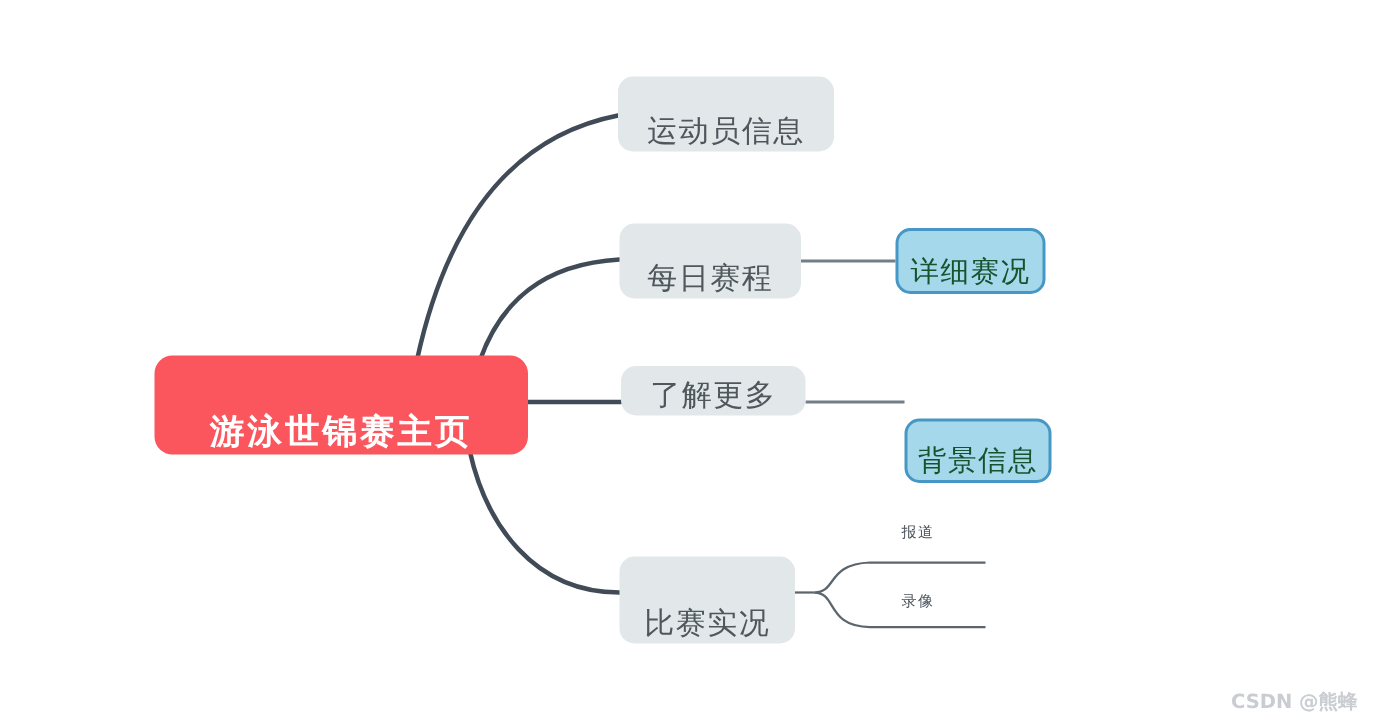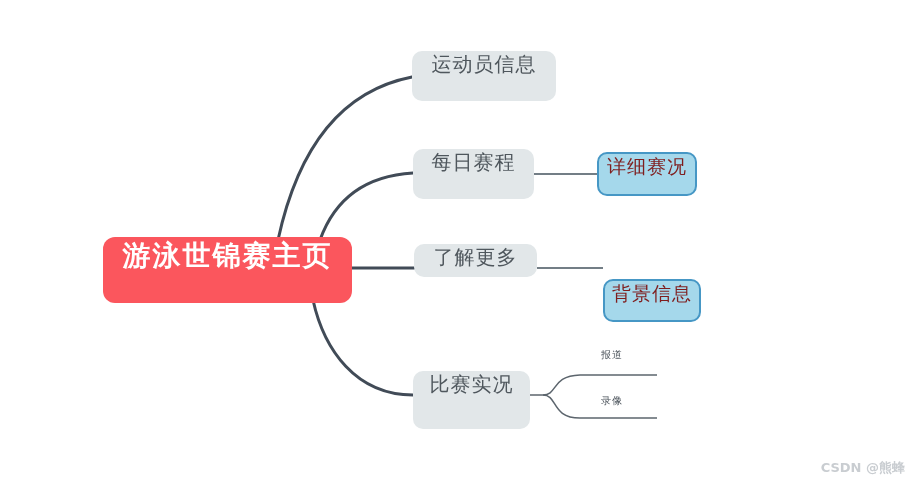--- a/index.html
+++ b/index.html
@@ -16,51 +16,51 @@
   }
   .edges {
     position: absolute;
     left: 0; top: 0;
     width: 921px; height: 482px;
     pointer-events: none;
   }
   .node {
     position: absolute;
     display: flex;
-    align-items: flex-start;
+    align-items: flex-end;
     justify-content: center;
     cursor: default;
     white-space: nowrap;
   }
   .node-root {
     left: 103px; top: 237px;
     width: 249px; height: 66px;
     background: #FB565D;
     border-radius: 12px;
     color: #ffffff;
-    font-size: 28px;
+    font-size: 23px;
     font-weight: bold;
     letter-spacing: 2px;
   }
   .node-branch {
     background: #E2E7E9;
     border-radius: 10px;
     color: #4F575D;
     font-size: 20px;
     letter-spacing: 1px;
   }
   #branch-athlete-info  { left: 412px; top: 51px;  width: 144px; height: 50px; }
   #branch-daily-schedule{ left: 413px; top: 149px; width: 121px; height: 50px; }
   #branch-learn-more    { left: 414px; top: 244px; width: 123px; height: 33px; }
   #branch-live-coverage { left: 413px; top: 371px; width: 117px; height: 58px; }
   .node-leaf {
     background: #A5D8EB;
     border: 2px solid #4697C5;
     border-radius: 10px;
-    color: #7f1d1d;
+    color: #14532d;
     font-size: 19px;
     letter-spacing: 1px;
   }
   #leaf-detailed-results { left: 597px; top: 152px; width: 100px; height: 44px; }
   #leaf-background-info  { left: 603px; top: 247px; width: 98px;  height: 43px; margin-top: 32px; }
   .text-leaf {
     position: absolute;
     width: 60px;
     text-align: center;
     font-size: 10px;

